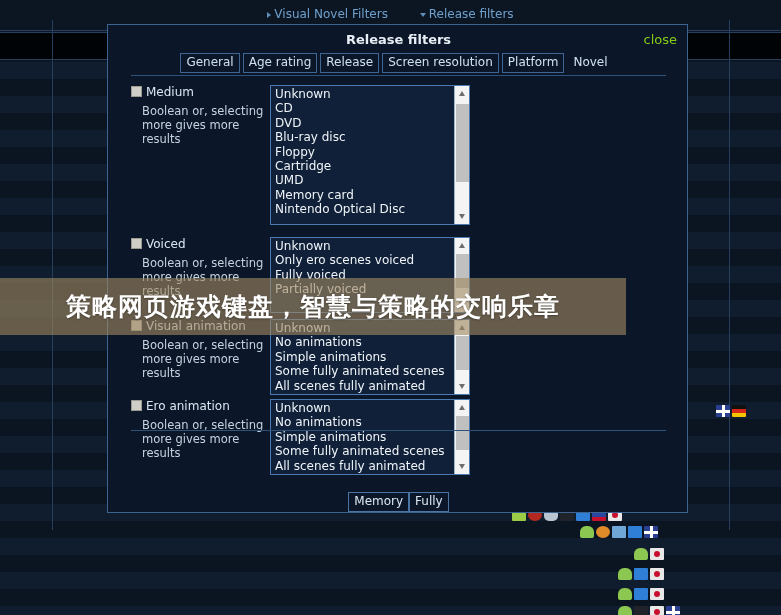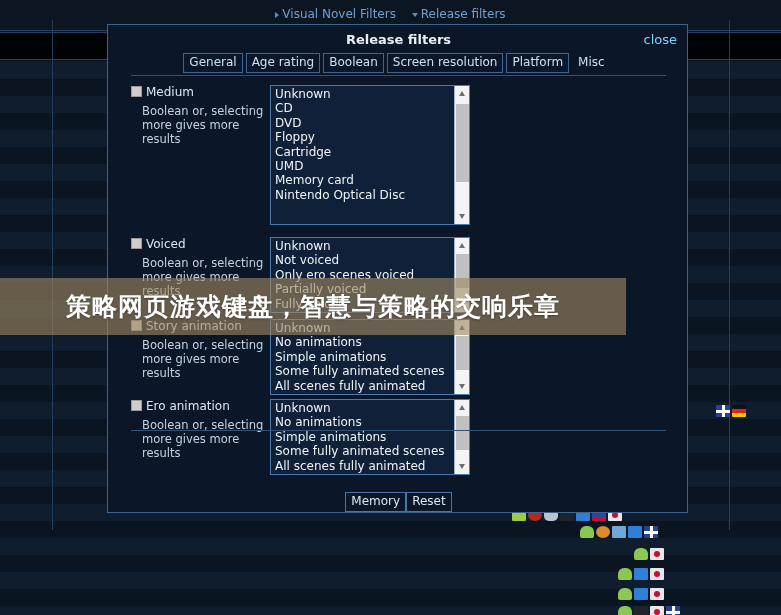--- a/index.html
+++ b/index.html
@@ -65,21 +65,21 @@
     position: absolute;
     left: 0; top: 7px;
     width: 781px;
     text-align: center;
     font-size: 12px;
     color: #6fa0cc;
     z-index: 6;
   }
   #topnav .navlink {
     color: #6fa0cc;
-    margin: 0 6px;
+    margin: 0 14px;
     cursor: pointer;
     white-space: nowrap;
     font-size: 12px;
   }
   .tri {
     display: inline-block;
     width: 0; height: 0;
     margin-right: 3px;
     vertical-align: middle;
   }
@@ -113,21 +113,21 @@
     text-align: center;
     font-size: 13px;
     font-weight: bold;
     color: #e8eef5;
   }
 
   #close-btn {
     position: absolute;
     right: 10px; top: 7px;
     font-size: 13px;
-    color: #7dd3fc;
+    color: #84cc16;
     cursor: pointer;
   }
 
   
   #tabs {
     position: absolute;
     left: 0; top: 26px;
     width: 581px;
     text-align: center;
     white-space: nowrap;
@@ -400,33 +400,34 @@
     <span class="navlink">
       <span class="tri tri-down"></span><span>Release filters</span>
     </span>
   </div>
 
   <div id="dialog">
 
     <div id="dialog-title">Release filters</div>
     <div id="close-btn">close</div>
 
-    <div id="tabs"><span class="tab">General</span><span class="tab">Age rating</span><span class="tab">Boolean</span><span class="tab">Screen resolution</span><span class="tab">Platform</span><span class="tab plain">Misc</span></div>
+    <div id="tabs"><span class="tab">General</span><span class="tab">Age rating</span><span class="tab">Release</span><span class="tab">Screen resolution</span><span class="tab">Platform</span><span class="tab plain">Novel</span></div>
 
     <div class="hrule" id="rule-top"></div>
 
     <div id="filters">
         <div class="filter-row" style="top: 60px; height: 140px;">
           <div class="cb-label"><span class="cbox"></span><span>Medium</span></div>
           <div class="hint">Boolean or, selecting more gives more results</div>
           <div class="listbox" style="left: 139px; top: 0px; width: 200px; height: 140px;">
             <div class="opts">
               <div class="opt">Unknown</div>
               <div class="opt">CD</div>
               <div class="opt">DVD</div>
+              <div class="opt">Blu-ray disc</div>
               <div class="opt">Floppy</div>
               <div class="opt">Cartridge</div>
               <div class="opt">UMD</div>
               <div class="opt">Memory card</div>
               <div class="opt">Nintendo Optical Disc</div>
             </div>
             <div class="sb">
               <div class="sb-arrow up">
                 <i></i>
               </div>
@@ -436,38 +437,37 @@
               </div>
             </div>
           </div>
         </div>
         <div class="filter-row" style="top: 212px; height: 76px;">
           <div class="cb-label"><span class="cbox"></span><span>Voiced</span></div>
           <div class="hint">Boolean or, selecting more gives more results</div>
           <div class="listbox" style="left: 139px; top: 0px; width: 200px; height: 76px;">
             <div class="opts">
               <div class="opt">Unknown</div>
-              <div class="opt">Not voiced</div>
               <div class="opt">Only ero scenes voiced</div>
+              <div class="opt">Fully voiced</div>
               <div class="opt">Partially voiced</div>
-              <div class="opt">Fully voiced</div>
             </div>
             <div class="sb">
               <div class="sb-arrow up">
                 <i></i>
               </div>
               <div class="sb-thumb" style="top: 16px; height: 34px;"></div>
               <div class="sb-arrow down">
                 <i></i>
               </div>
             </div>
           </div>
         </div>
         <div class="filter-row" style="top: 294px; height: 76px;">
-          <div class="cb-label"><span class="cbox"></span><span>Story animation</span></div>
+          <div class="cb-label"><span class="cbox"></span><span>Visual animation</span></div>
           <div class="hint">Boolean or, selecting more gives more results</div>
           <div class="listbox" style="left: 139px; top: 0px; width: 200px; height: 76px;">
             <div class="opts">
               <div class="opt">Unknown</div>
               <div class="opt">No animations</div>
               <div class="opt">Simple animations</div>
               <div class="opt">Some fully animated scenes</div>
               <div class="opt">All scenes fully animated</div>
             </div>
             <div class="sb">
@@ -500,20 +500,20 @@
               <div class="sb-arrow down">
                 <i></i>
               </div>
             </div>
           </div>
         </div>
       </div>
 
     <div class="hrule" id="rule-bottom"></div>
 
-    <div id="actions"><span class="abtn">Memory</span><span class="abtn">Reset</span></div>
+    <div id="actions"><span class="abtn">Memory</span><span class="abtn">Fully</span></div>
   </div>
 
   <div id="overlay">
     <div id="overlay-text">策略网页游戏键盘，智慧与策略的交响乐章</div>
   </div>
 
 </div>
 
 </body></html>

